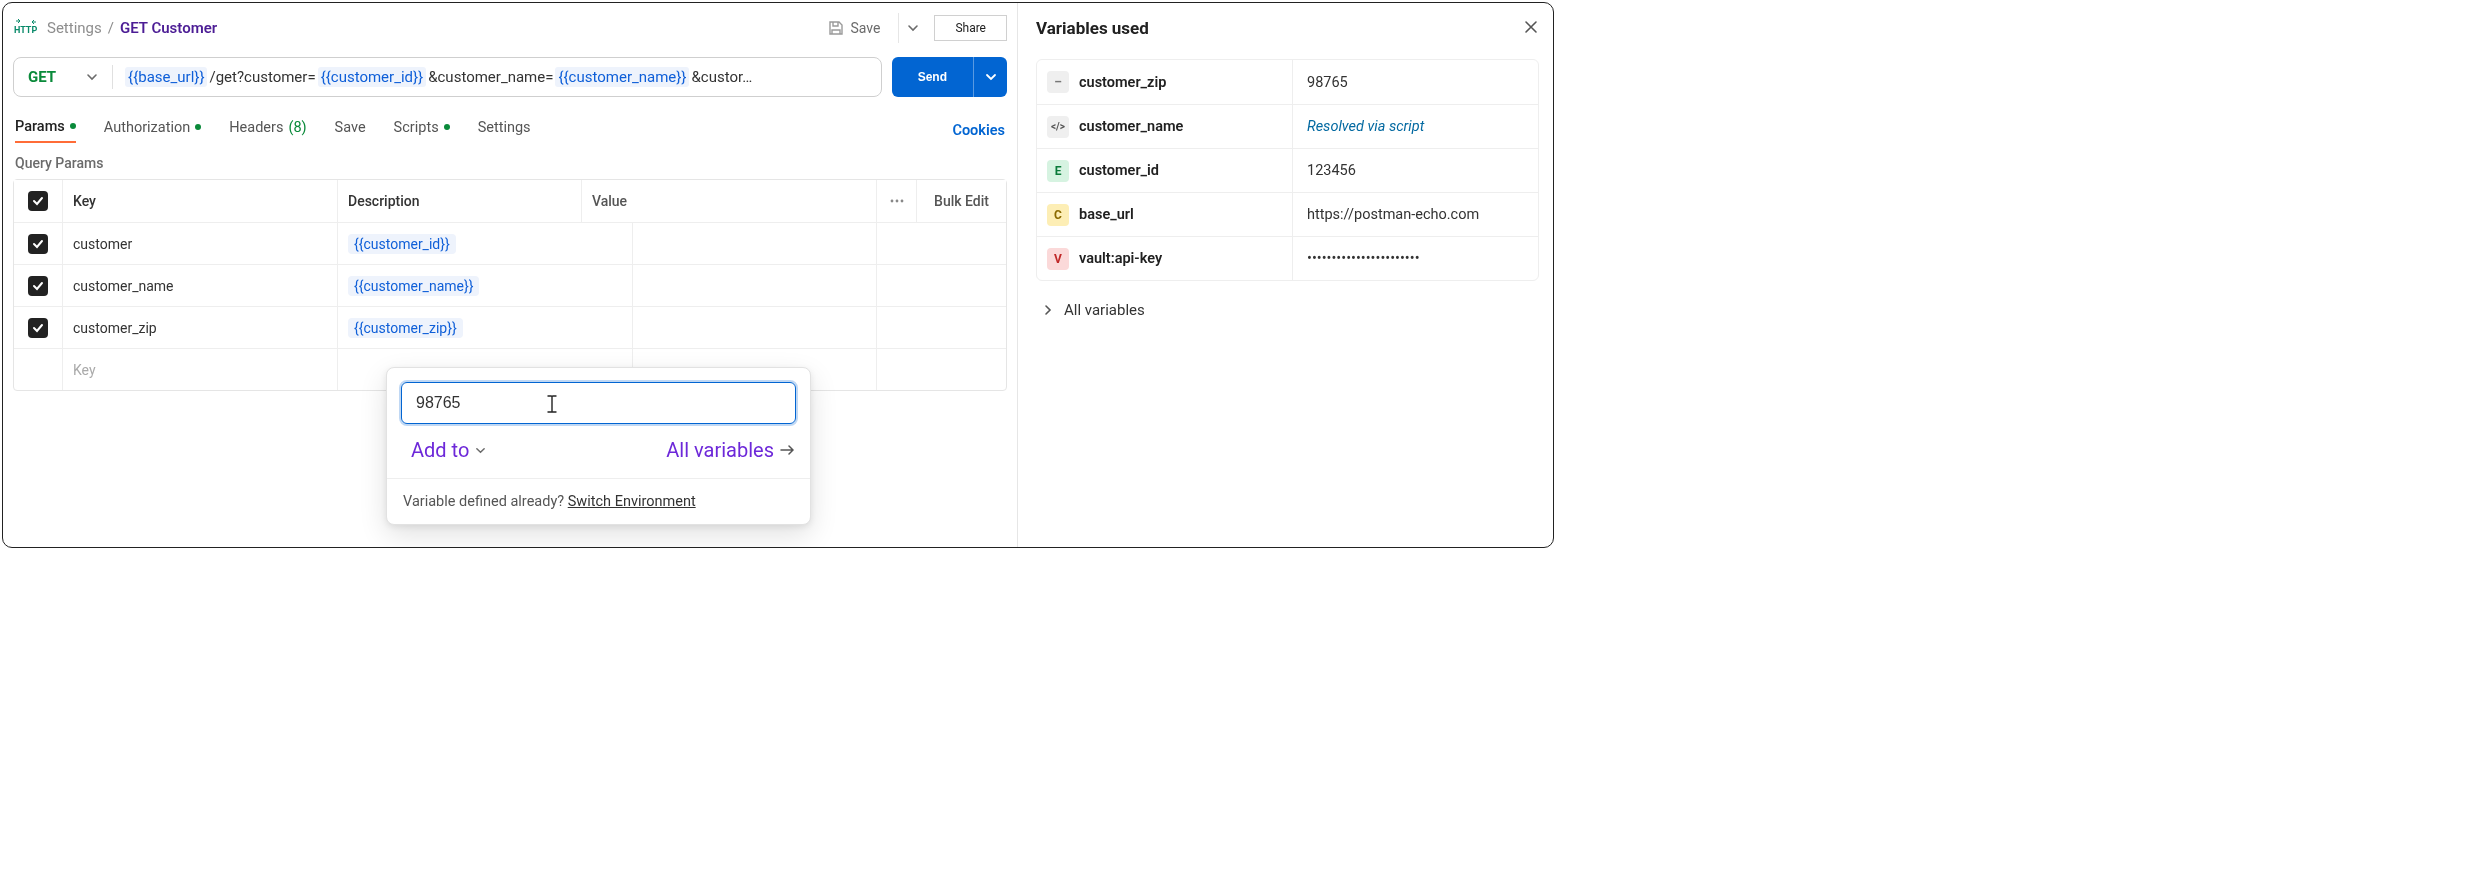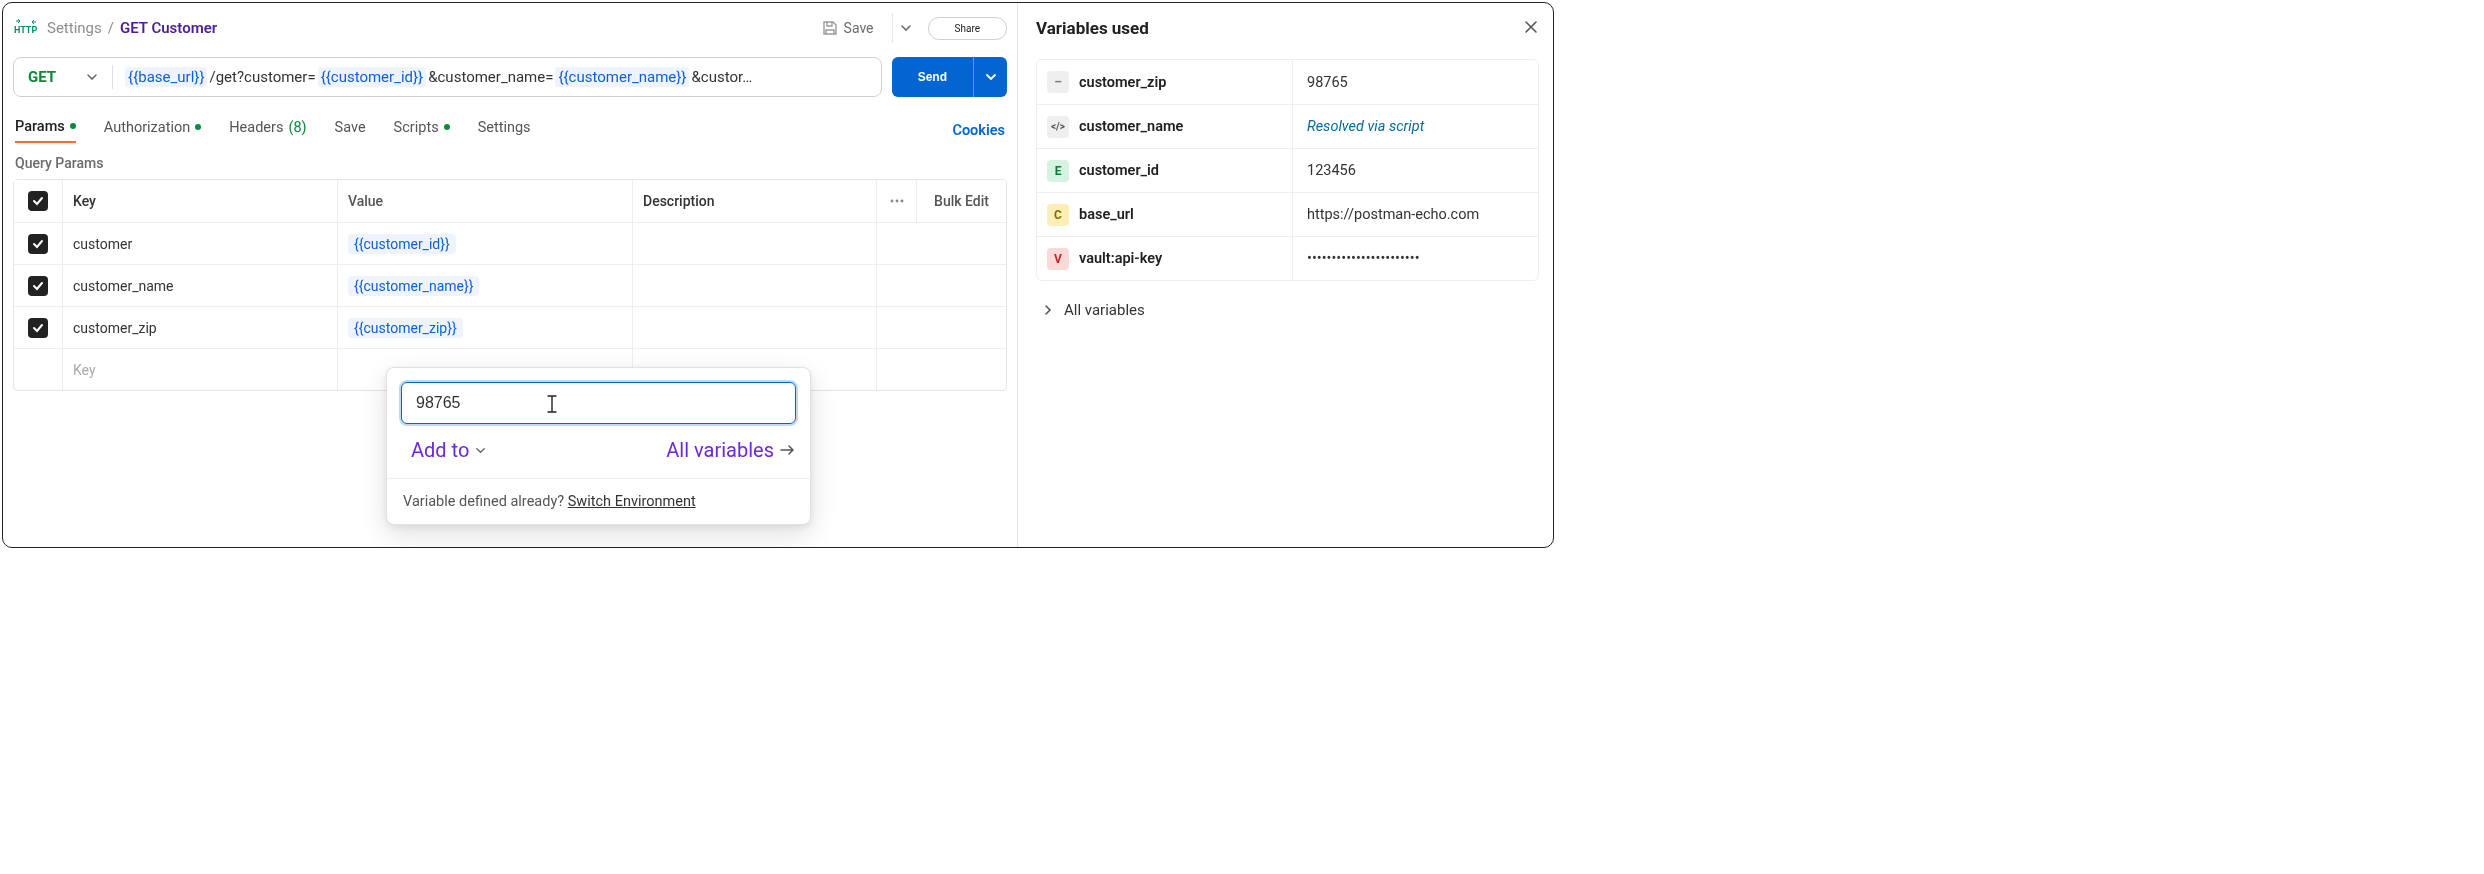--- a/index.html
+++ b/index.html
@@ -41,21 +41,21 @@
   }
   .http-icon svg { display:block; }
   .breadcrumb { display:flex; align-items:center; gap:6px; font-size:15px; }
   .crumb-muted { color:#8e8e8e; }
   .crumb-sep { color:#8e8e8e; }
   .crumb-strong { font-weight:600; color:#4c1d95; }
   .header-spacer { flex:1; }
   .hbtn { display:flex; align-items:center; gap:6px; padding:4px 10px; color:#6b6b6b; font-size:14px; height:30px; border-radius:4px; }
   .save-ico { width:16px; height:16px; }
   .chev-btn { width:28px; display:flex; align-items:center; justify-content:center; border-left:1px solid #e6e6e6; height:30px; color:#6b6b6b;}
-  .share-btn { border:1px solid #d0d0d0; border-radius:11px; padding:5px 26px; font-size:10px; }
+  .share-btn { border:1px solid #d0d0d0; border-radius:0; padding:5px 20px; font-size:12px; }
   
   .url-row { display:flex; gap:10px; margin-top:12px; }
   .url-box { flex:1; display:flex; align-items:center; border:1px solid #cfcfcf; border-radius:8px; height:40px; overflow:hidden; }
   .method { display:flex; align-items:center; gap:30px; padding:0 14px; height:100%; }
   .method-label { color:#0a8a3a; font-weight:700; font-size:15px; }
   .method-chev { color:#6b6b6b; }
   .vline { width:1px; height:24px; background:#e0e0e0; }
   .url-text { padding:0 12px; font-size:15px; white-space:nowrap; overflow:hidden; display:flex; align-items:center; gap:2px;}
   .tok-var { color:#0f5fd8; background:#eef3fc; border-radius:3px; padding:1px 3px; }
   .tok-plain { color:#333; }
@@ -223,22 +223,22 @@
     <div class="tbl">
       <div class="trow thead">
         <div class="cell c-chk">
           <span class="chk">
             <svg width="12" height="12" viewBox="0 0 12 12">
                 <path d="M2 6l3 3 5-6" stroke="#fff" stroke-width="2" fill="none" stroke-linecap="round"></path>
               </svg>
           </span>
         </div>
         <div class="cell c-key">Key</div>
+        <div class="cell c-desc">Description</div>
         <div class="cell c-val">Value</div>
-        <div class="cell c-desc">Description</div>
         <div class="cell c-opt">
           <svg width="14" height="4" viewBox="0 0 14 4">
               <circle cx="2" cy="2" r="1.4" fill="#888"></circle>
               <circle cx="7" cy="2" r="1.4" fill="#888"></circle>
               <circle cx="12" cy="2" r="1.4" fill="#888"></circle>
             </svg>
         </div>
         <div class="cell c-bulk">Bulk Edit</div>
       </div>
 

